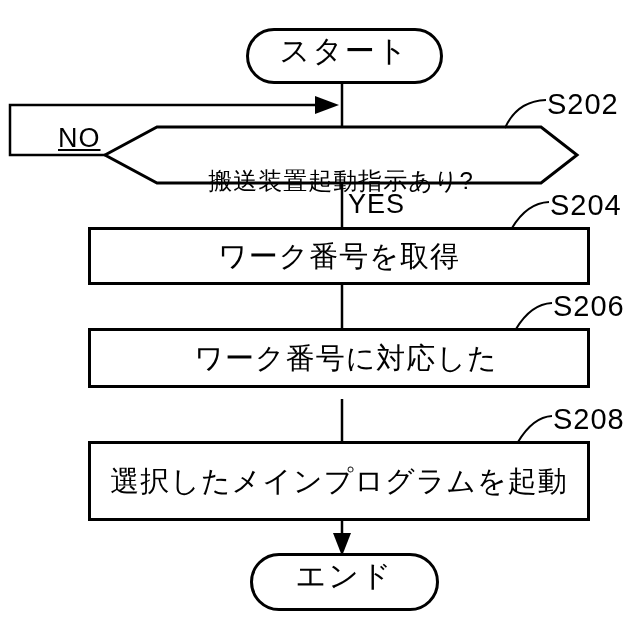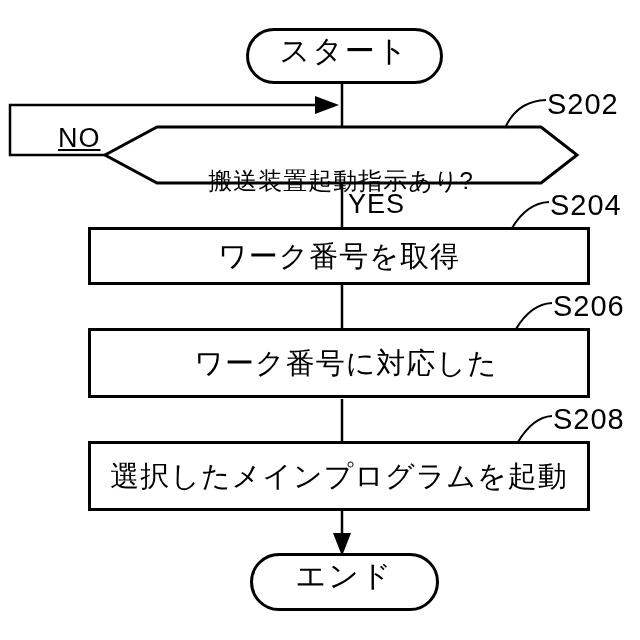--- a/index.html
+++ b/index.html
@@ -55,22 +55,22 @@
     display: flex;
     flex-direction: column;
     align-items: center;
     justify-content: center;
     font-size: 29px;
     letter-spacing: 1px;
     line-height: 33px;
     text-align: center;
   }
   .process.p1 { top: 227px; height: 58px; }
-  .process.p2 { top: 328px; height: 70px; padding-left: 14px; }
-  .process.p3 { top: 441px; height: 70px; }
+  .process.p2 { top: 328px; height: 60px; padding-left: 14px; }
+  .process.p3 { top: 441px; height: 80px; }
 
   .decision-text {
     position: absolute;
     left: 105px; top: 127px;
     width: 472px; height: 44px;
     display: flex;
     align-items: center;
     justify-content: center;
     font-size: 24px;
     letter-spacing: 1px;

